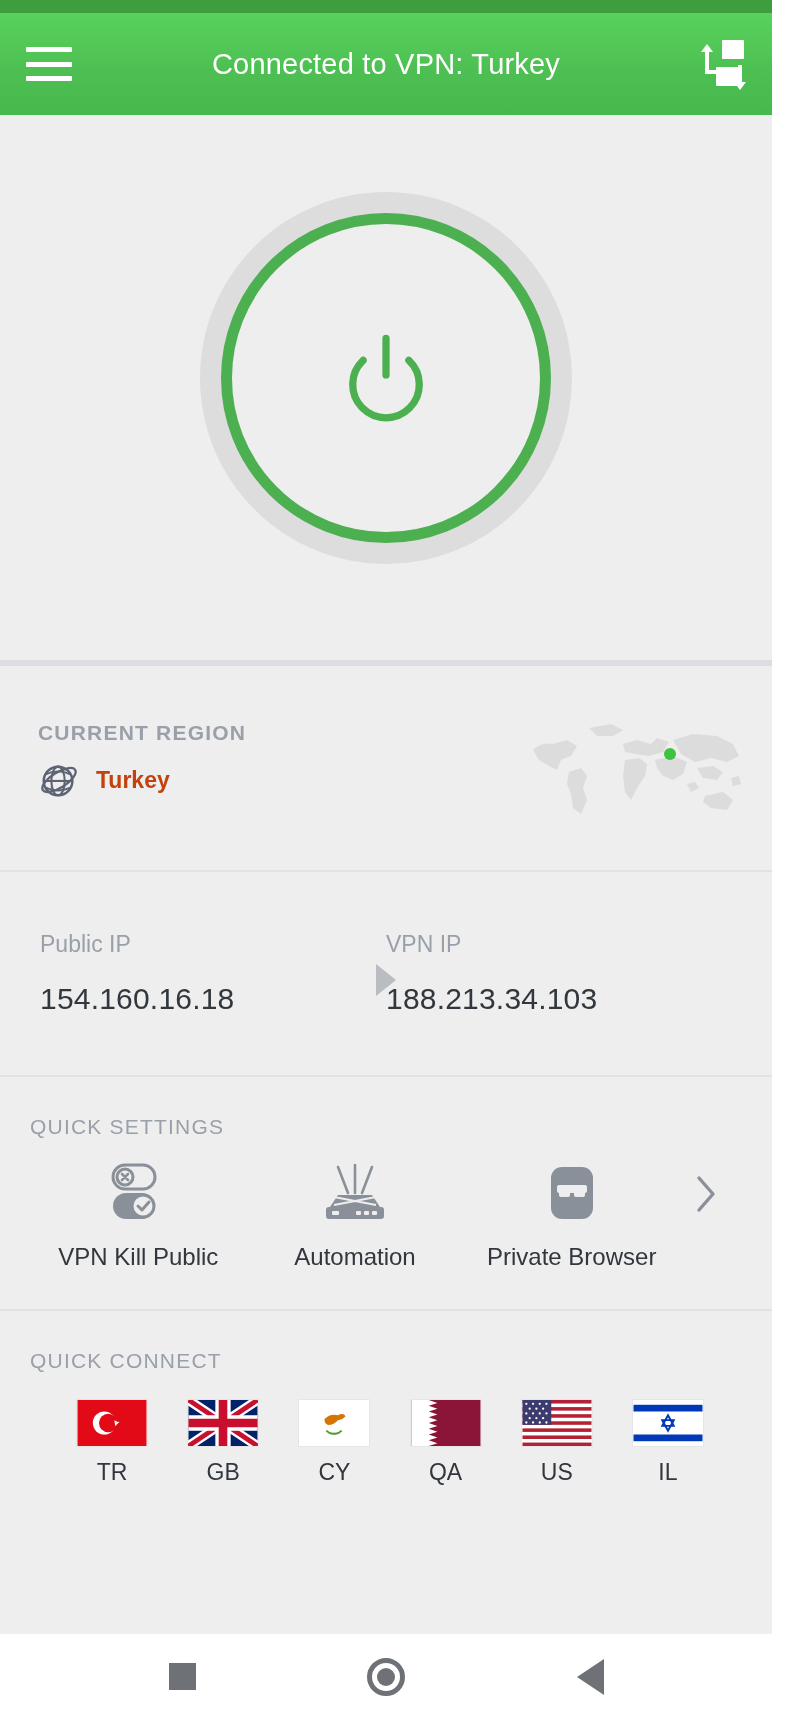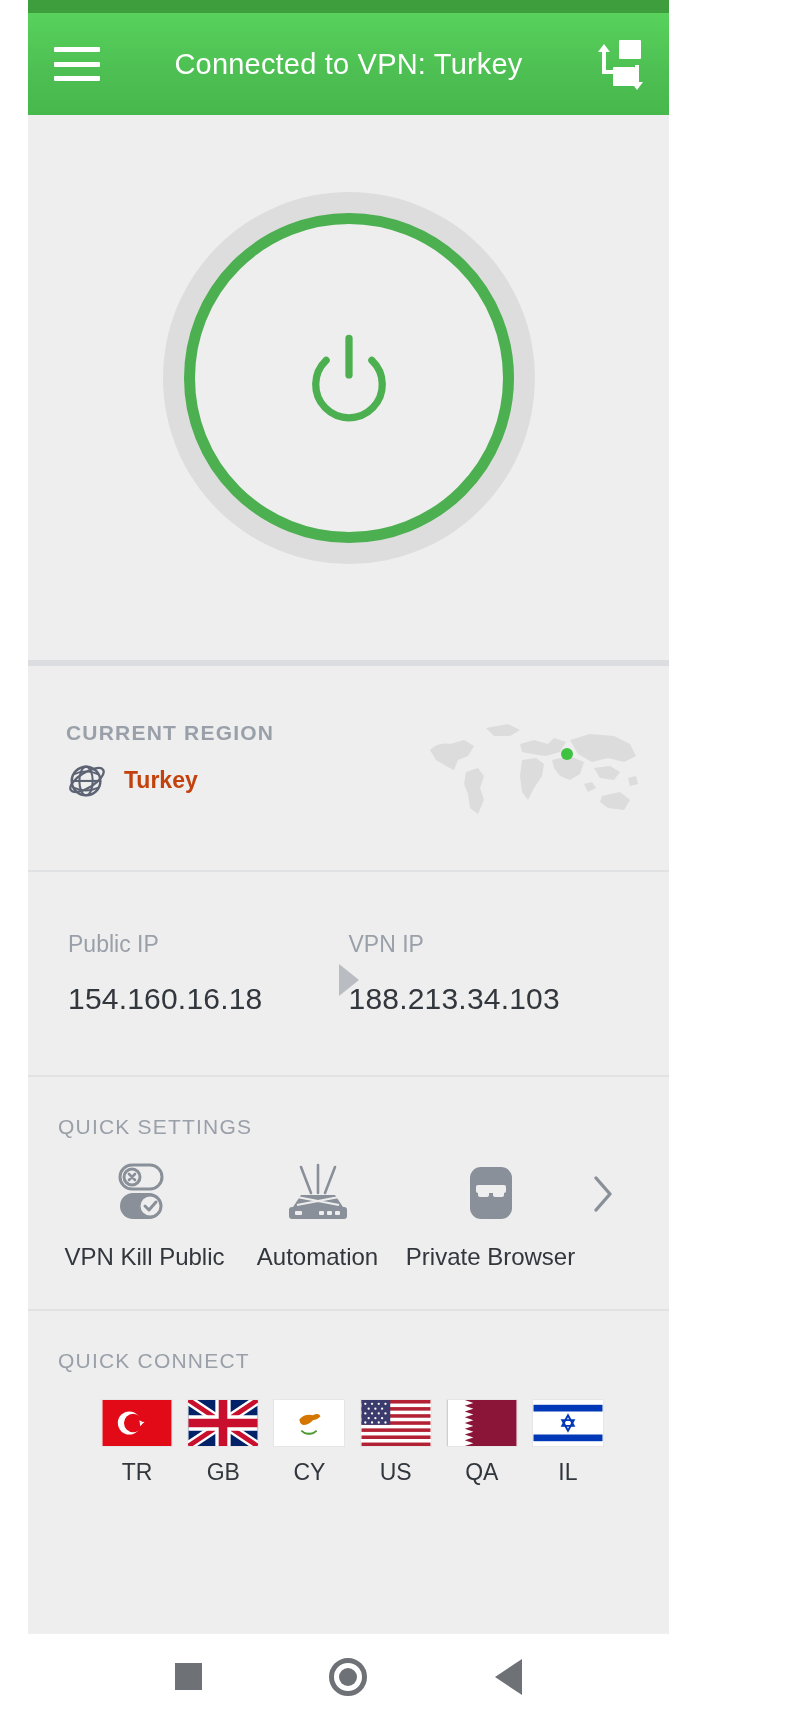--- a/index.html
+++ b/index.html
@@ -4,27 +4,26 @@
 <style>
   * { box-sizing: border-box; margin: 0; padding: 0; }
   html, body {
     width: 800px;
     height: 1719px;
     font-family: "Liberation Sans", sans-serif;
     background: #ffffff;
     overflow: hidden;
   }
   .phone {
-    width: 641px;
+    width: 772px;
     height: 1719px;
     position: relative;
     display: flex;
     flex-direction: column;
     background: #eeeeee;
-    margin-left: 28px;
   }
 
   
   .statusbar {
     height: 13px;
     background: #3e9e3e;
     flex: 0 0 13px;
   }
 
   
@@ -448,20 +447,30 @@
 
       <div class="qc-item">
         <div class="flag">
           <svg viewBox="0 0 72 48">
             <rect width="72" height="48" fill="#ffffff"></rect>
             <path d="M26 20 Q32 14 40 16 Q46 13 48 17 Q44 21 40 21 Q36 26 30 26 Q26 25 26 20 Z" fill="#d47600"></path>
             <path d="M28 32 Q32 36 36 35 M44 32 Q40 36 36 35" fill="none" stroke="#4e9b34" stroke-width="2"></path>
           </svg>
         </div>
         <div class="qc-label">CY</div>
+      </div>
+
+      <div class="qc-item">
+        <div class="flag">
+          <svg viewBox="0 0 72 48">
+            <rect width="72" height="48" fill="#8a1538"></rect>
+            <path d="M0 0 H18 L27 3 L18 6 L27 9 L18 12 L27 15 L18 18 L27 21 L18 24 L27 27 L18 30 L27 33 L18 36 L27 39 L18 42 L27 45 L18 48 H0 Z" fill="#ffffff"></path>
+          </svg>
+        </div>
+        <div class="qc-label">QA</div>
       </div>
 
       <div class="qc-item">
         <div class="flag">
           <svg viewBox="0 0 72 48">
             <rect width="72" height="48" fill="#ffffff"></rect>
             <g fill="#b22234">
               <rect y="0" width="72" height="3.7"></rect>
                 <rect y="7.4" width="72" height="3.7"></rect>
               <rect y="14.8" width="72" height="3.7"></rect>
@@ -492,30 +501,20 @@
                 <circle cx="25" cy="23.5" r="1.2"></circle>
             </g>
           </svg>
         </div>
         <div class="qc-label">US</div>
       </div>
 
       <div class="qc-item">
         <div class="flag">
           <svg viewBox="0 0 72 48">
-            <rect width="72" height="48" fill="#8a1538"></rect>
-            <path d="M0 0 H18 L27 3 L18 6 L27 9 L18 12 L27 15 L18 18 L27 21 L18 24 L27 27 L18 30 L27 33 L18 36 L27 39 L18 42 L27 45 L18 48 H0 Z" fill="#ffffff"></path>
-          </svg>
-        </div>
-        <div class="qc-label">QA</div>
-      </div>
-
-      <div class="qc-item">
-        <div class="flag">
-          <svg viewBox="0 0 72 48">
             <rect width="72" height="48" fill="#ffffff"></rect>
             <rect y="5" width="72" height="7" fill="#0038b8"></rect>
             <rect y="36" width="72" height="7" fill="#0038b8"></rect>
             <path d="M36 16 L42 27 L30 27 Z" fill="none" stroke="#0038b8" stroke-width="2"></path>
             <path d="M36 32 L30 21 L42 21 Z" fill="none" stroke="#0038b8" stroke-width="2"></path>
           </svg>
         </div>
         <div class="qc-label">IL</div>
       </div>
 

